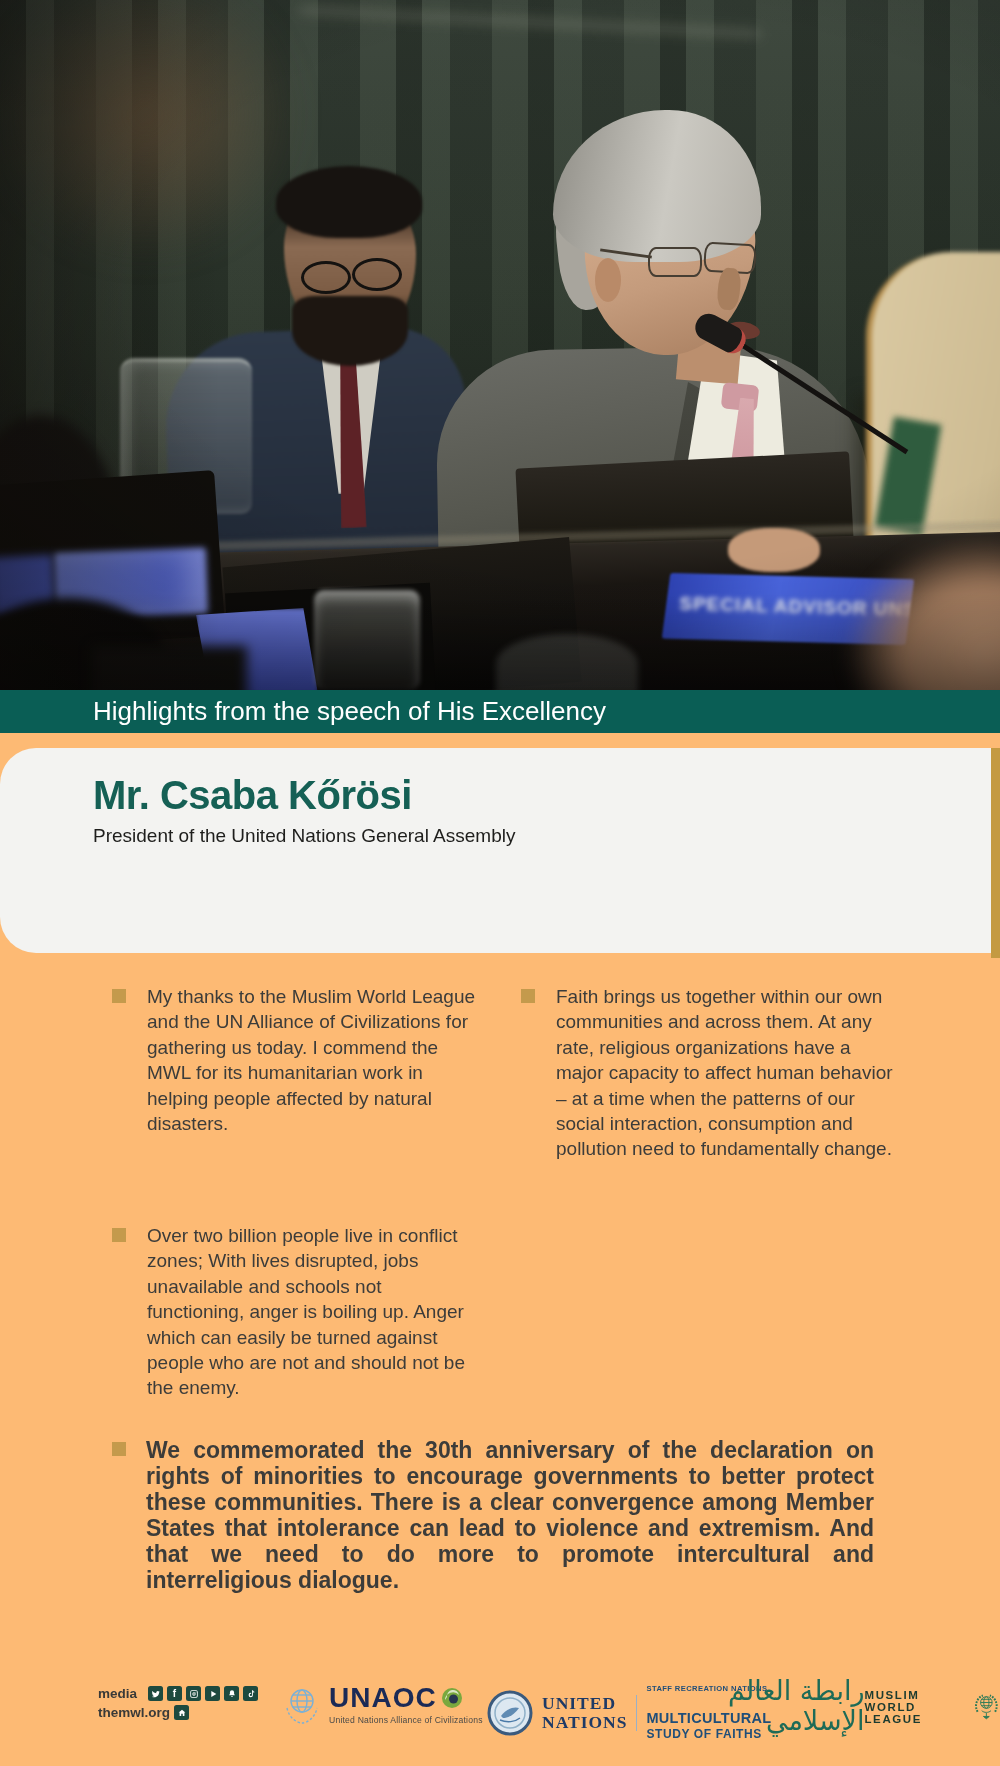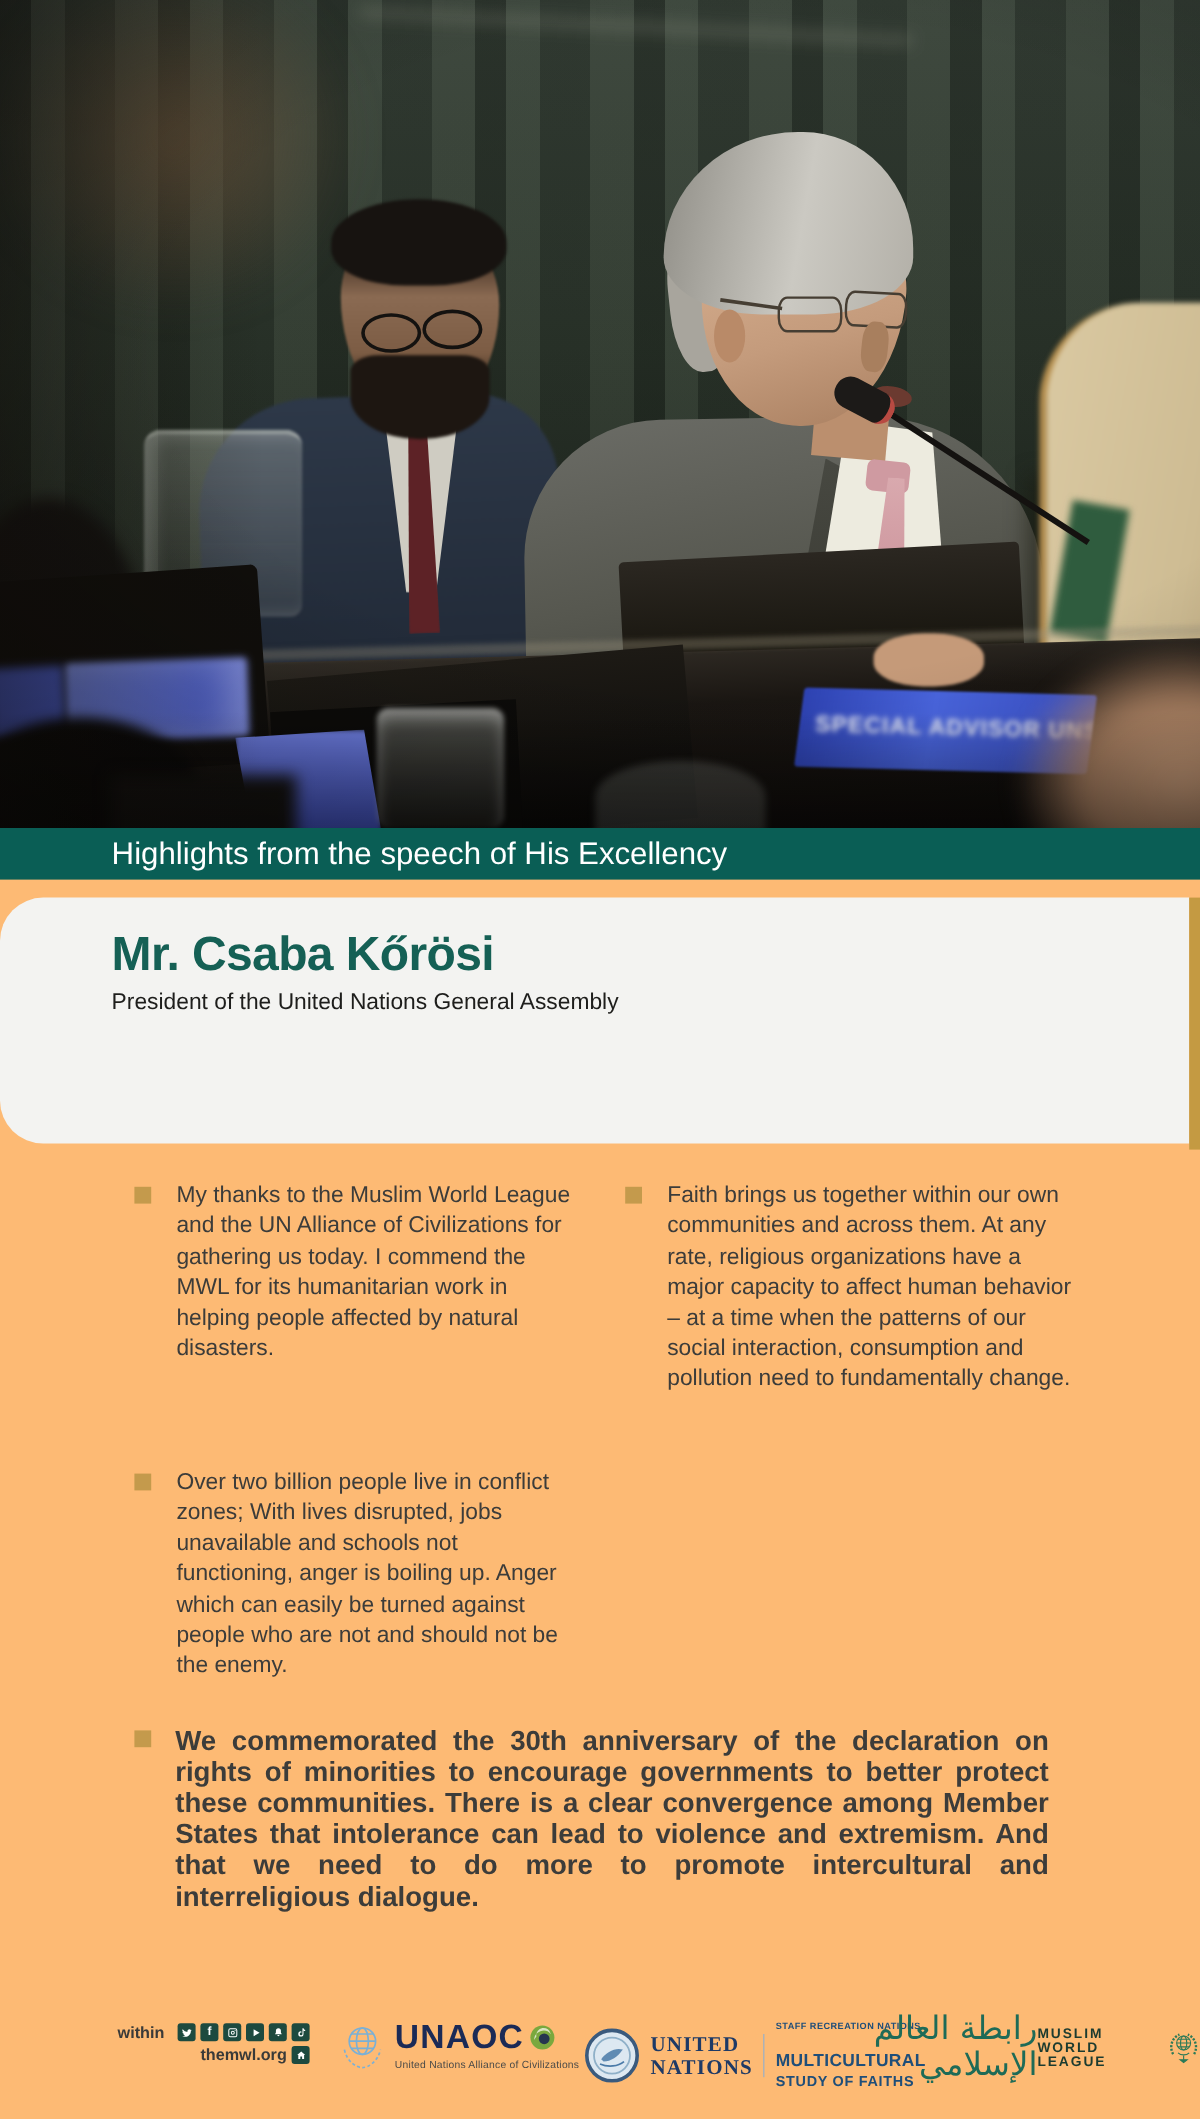--- a/index.html
+++ b/index.html
@@ -131,21 +131,21 @@
   .b-item{display:flex;align-items:flex-start;}
   .sq{width:14px;height:14px;background:#c49a4c;margin-top:5px;flex:none;}
   .b-item .txt{margin-left:21px;font-size:19px;line-height:25.4px;color:#3c3c3a;white-space:pre-line;}
   .full-item{position:absolute;left:112px;top:1437px;width:800px;display:flex;align-items:flex-start;}
   .full-item .txt{margin-left:20px;width:728px;font-size:23px;line-height:26px;color:#3c3c3a;
       text-align:justify;font-weight:bold;}
 
   
   .social{position:absolute;left:98px;top:1686px;}
   .srow{display:flex;align-items:center;gap:4px;}
-  .srow2{display:flex;align-items:center;gap:4px;justify-content:flex-end;margin-top:4px;}
+  .srow2{display:flex;align-items:center;gap:4px;justify-content:flex-start;margin-top:4px;}
   .handle{font-size:13.5px;font-weight:bold;color:#3a3a38;margin-right:7px;}
   .site{font-size:13.5px;font-weight:bold;color:#3a3a38;}
   .sicon{width:15px;height:15px;background:#1d4a3f;border-radius:2.5px;color:#fff;display:flex;
       align-items:center;justify-content:center;font-size:10px;font-weight:bold;}
   .sicon svg{width:10px;height:10px;fill:#fff;}
 
   .unaoc{position:absolute;left:281px;top:1684px;display:flex;align-items:flex-start;gap:6px;}
   .unaoc-txt{display:flex;flex-direction:column;}
   .unaoc-row{display:flex;align-items:center;gap:4px;}
   .unaoc-acr{font-size:28px;font-weight:bold;color:#1b2a56;letter-spacing:1px;line-height:1;}
@@ -255,21 +255,21 @@
       <div class="txt">Over two billion people live in conflict zones; With lives disrupted, jobs unavailable and schools not functioning, anger is boiling up. Anger which can easily be turned against people who are not and should not be the enemy.</div>
     </div>
   </div>
   <div class="full-item">
     <div class="sq"></div>
     <div class="txt">We commemorated the 30th anniversary of the declaration on rights of minorities to encourage governments to better protect these communities. There is a clear convergence among Member States that intolerance can lead to violence and extremism. And that we need to do more to promote intercultural and interreligious dialogue.</div>
   </div>
 
   <div class="social">
     <div class="srow">
-      <span class="handle">within</span>
+      <span class="handle">media</span>
       <span class="sicon">
         <svg viewBox="0 0 24 24">
             <path d="M22 6c-.8.4-1.6.6-2.4.7a4 4 0 0 0-7 3.6A12 12 0 0 1 3 5a4 4 0 0 0 1.2 5.4c-.6 0-1.2-.2-1.7-.5A4 4 0 0 0 5.7 14c-.6.2-1.2.2-1.8.1a4 4 0 0 0 3.8 2.8A8 8 0 0 1 2 18.6 11 11 0 0 0 8 20c7.3 0 11.4-6 11.4-11.4v-.5A8 8 0 0 0 22 6z"></path>
           </svg>
       </span>
       <span class="sicon">f</span>
       <span class="sicon">
         <svg viewBox="0 0 24 24">
             <path d="M7 3h10a4 4 0 0 1 4 4v10a4 4 0 0 1-4 4H7a4 4 0 0 1-4-4V7a4 4 0 0 1 4-4zm0 2a2 2 0 0 0-2 2v10a2 2 0 0 0 2 2h10a2 2 0 0 0 2-2V7a2 2 0 0 0-2-2H7zm5 3a4 4 0 1 1 0 8 4 4 0 0 1 0-8zm0 2a2 2 0 1 0 0 4 2 2 0 0 0 0-4zm4.6-3.4a1 1 0 1 1 0 2 1 1 0 0 1 0-2z"></path>
           </svg>

